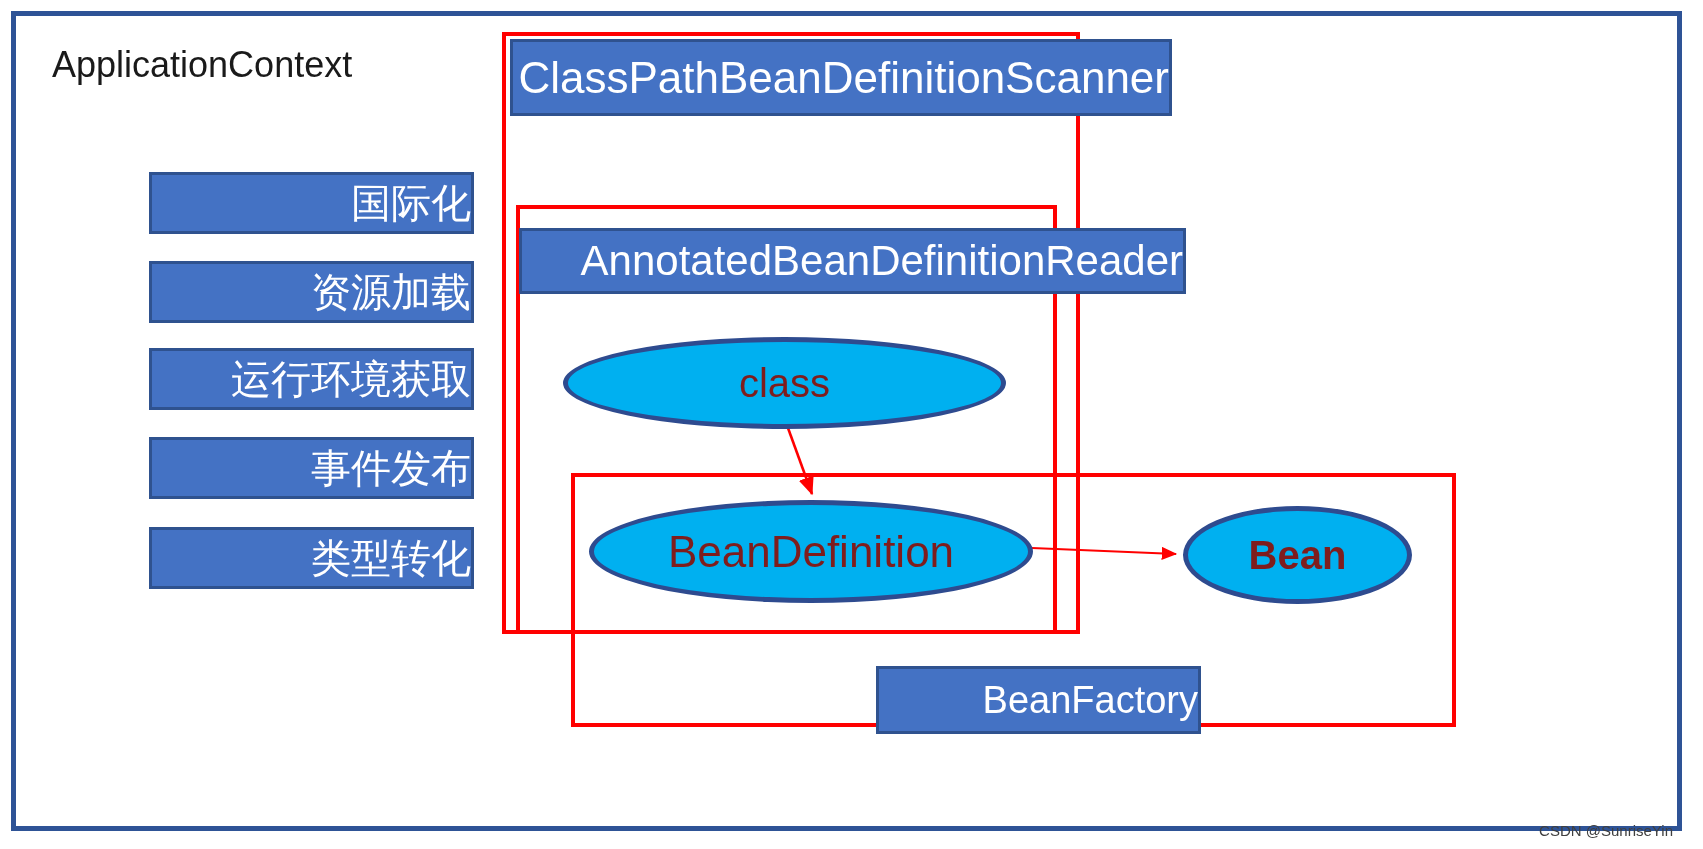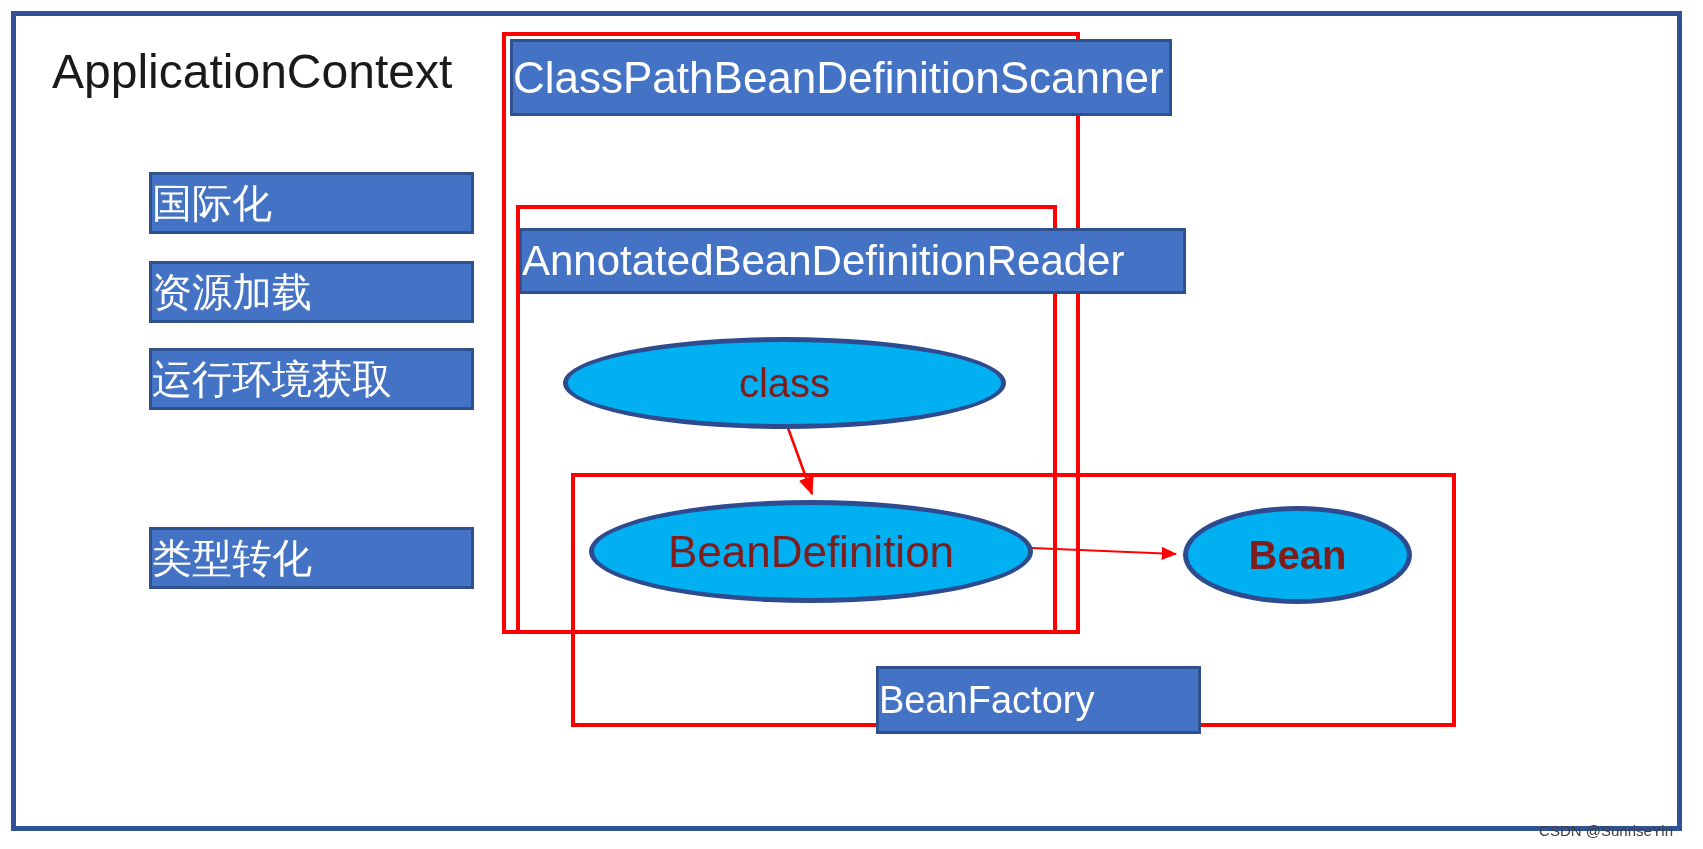--- a/index.html
+++ b/index.html
@@ -28,36 +28,36 @@
     border: 5px solid #2E5396;
     box-sizing: border-box;
     background: #ffffff;
   }
 
   
   .app-title {
     position: absolute;
     left: 52px;
     top: 44px;
-    font-size: 48px;
+    font-size: 36px;
     color: #1a1a1a;
     letter-spacing: 0px;
     white-space: nowrap;
   }
 
   
   .blue-box {
     position: absolute;
     background: #4472C4;
     border: 3px solid #2F528F;
     box-sizing: border-box;
     color: #ffffff;
     display: flex;
     align-items: center;
-    justify-content: flex-start;
+    justify-content: flex-end;
     white-space: nowrap;
     overflow: visible;
   }
 
   .sidebar-box {
     left: 149px;
     width: 325px;
     height: 62px;
     font-size: 40px;
   }
@@ -181,20 +181,23 @@
   <div class="app-title">ApplicationContext</div>
 
   <div class="blue-box sidebar-box sb1">
     <span>国际化</span>
   </div>
   <div class="blue-box sidebar-box sb2">
     <span>资源加载</span>
   </div>
   <div class="blue-box sidebar-box sb3">
     <span>运行环境获取</span>
+  </div>
+  <div class="blue-box sidebar-box sb4">
+    <span>事件发布</span>
   </div>
   <div class="blue-box sidebar-box sb5">
     <span>类型转化</span>
   </div>
 
   <div class="red-box red-scanner"></div>
   <div class="red-box red-reader"></div>
   <div class="red-box red-factory"></div>
 
   <svg class="arrows" viewBox="0 0 1703 849">

